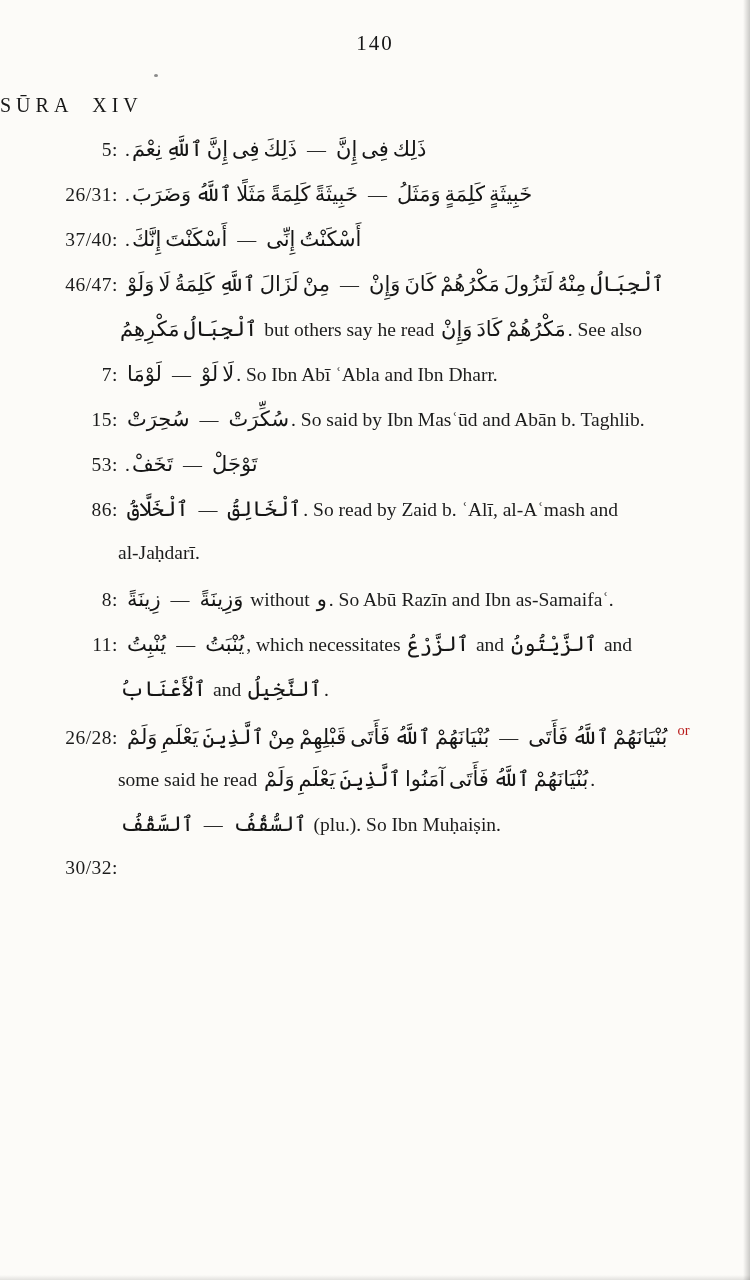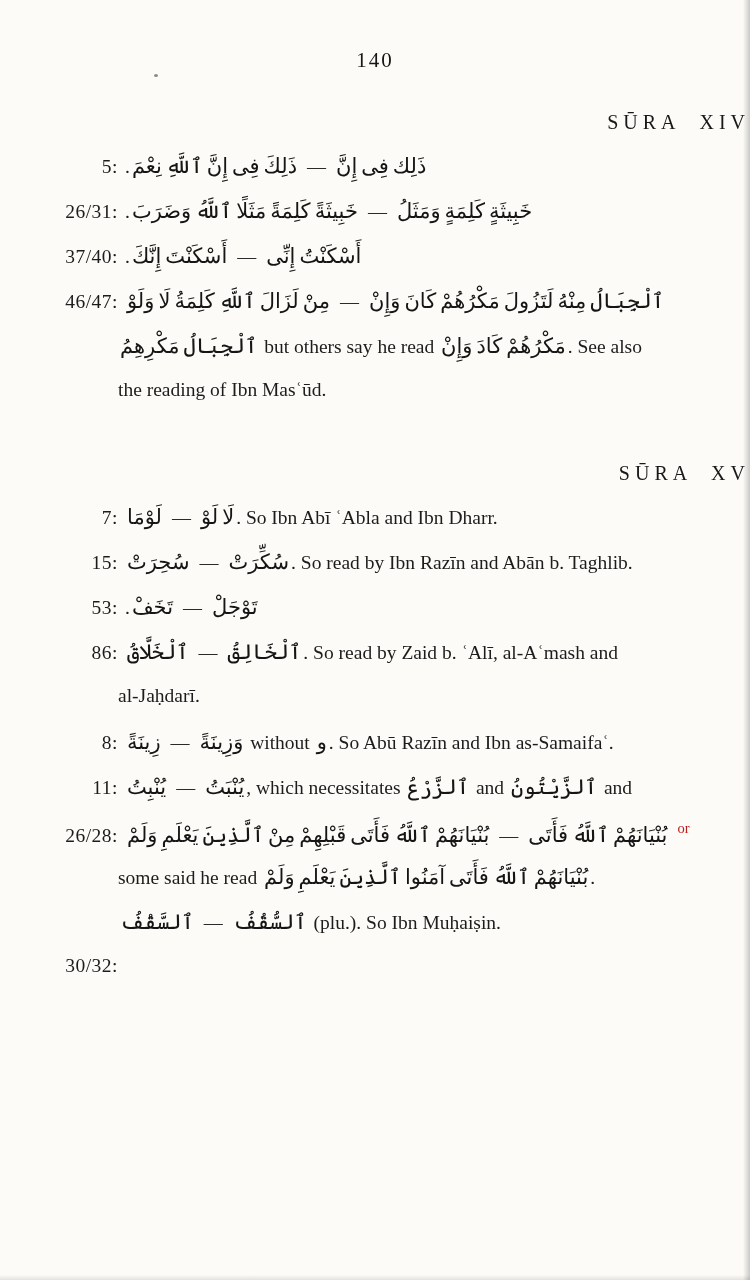--- a/index.html
+++ b/index.html
@@ -10,24 +10,24 @@
     -webkit-font-smoothing:antialiased;
   }
   .page{position:relative;width:750px;height:1280px;padding:0;box-sizing:border-box;}
   .edge-right{position:absolute;top:0;right:0;width:7px;height:100%;
     background:linear-gradient(to right, rgba(0,0,0,0), rgba(0,0,0,0.20));pointer-events:none;}
   .edge-bottom{position:absolute;bottom:0;left:0;width:100%;height:5px;
     background:linear-gradient(to bottom, rgba(0,0,0,0), rgba(0,0,0,0.10));pointer-events:none;}
   .speck{position:absolute;left:154px;top:74px;width:4px;height:3px;background:#8a8a8a;border-radius:50%;}
 
   .pagenum{
-    text-align:center;padding-top:48px;font-size:21px;letter-spacing:2px;color:#161616;
+    text-align:center;padding-top:31px;font-size:21px;letter-spacing:2px;color:#161616;
   }
   .sura-heading{
-    text-align:right;font-size:20px;letter-spacing:5px;word-spacing:10px;
+    text-align:left;font-size:20px;letter-spacing:5px;word-spacing:10px;
     margin-top:38px;margin-bottom:20px;color:#181818;
   }
   .entries{padding-left:60px;padding-right:52px;}
   .entry{margin:0;}
   .line{
     display:flex;align-items:baseline;height:45px;white-space:nowrap;
     font-size:19.5px;
   }
   .num{
     flex:0 0 58px;text-align:right;padding-right:7px;font-size:19.5px;color:#1c1c1c;
@@ -71,38 +71,33 @@
         </div>
         <div class="entry">
           <div class="line">
             <span class="num">46/47:</span>
             <span class="content"><span class="ar"><span class="aw" dir="rtl">وَلَوْ</span><span class="aw" dir="rtl">لَا</span><span class="aw" dir="rtl">كَلِمَةُ</span><span class="aw" dir="rtl">ٱللَّهِ</span><span class="aw" dir="rtl">لَزَالَ</span><span class="aw" dir="rtl">مِنْ</span></span><span class="dash">—</span><span class="ar"><span class="aw" dir="rtl">وَإِنْ</span><span class="aw" dir="rtl">كَانَ</span><span class="aw" dir="rtl">مَكْرُهُمْ</span><span class="aw" dir="rtl">لَتَزُولَ</span><span class="aw" dir="rtl">مِنْهُ</span><span class="aw" dir="rtl">ٱلْجِبَالُ</span></span></span>
           </div>
           <div class="line">
             <span class="cont-indent"></span>
             <span class="content"><span class="ar"><span class="aw" dir="rtl">مَكْرِهِمُ</span><span class="aw" dir="rtl">ٱلْجِبَالُ</span></span><span class="en"> but others say he read </span><span class="ar"><span class="aw" dir="rtl">وَإِنْ</span><span class="aw" dir="rtl">كَادَ</span><span class="aw" dir="rtl">مَكْرُهُمْ</span></span><span class="en">. See also</span></span>
           </div>
-          <div class="line">
-            <span class="cont-indent"></span>
-            <span class="content"><span class="en">the reading of Ibn Masʿūd.</span></span>
-          </div>
         </div>
       </div>
-      <div class="sura-heading">SŪRA XV</div>
       <div class="entries">
         <div class="entry">
           <div class="line">
             <span class="num">7:</span>
             <span class="content"><span class="ar"><span class="aw" dir="rtl">لَوْمَا</span></span><span class="dash">—</span><span class="ar"><span class="aw" dir="rtl">لَوْ</span><span class="aw" dir="rtl">لَا</span></span><span class="en">. So Ibn Abī ʿAbla and Ibn Dharr.</span></span>
           </div>
         </div>
         <div class="entry">
           <div class="line">
             <span class="num">15:</span>
-            <span class="content"><span class="ar"><span class="aw" dir="rtl">سُحِرَتْ</span></span><span class="dash">—</span><span class="ar"><span class="aw" dir="rtl">سُكِّرَتْ</span></span><span class="en">. So read by Ibn Razīn and Abān b. Taghlib.</span></span>
+            <span class="content"><span class="ar"><span class="aw" dir="rtl">سُحِرَتْ</span></span><span class="dash">—</span><span class="ar"><span class="aw" dir="rtl">سُكِّرَتْ</span></span><span class="en">. So said by Ibn Masʿūd and Abān b. Taghlib.</span></span>
           </div>
         </div>
         <div class="entry">
           <div class="line">
             <span class="num">53:</span>
             <span class="content"><span class="en">.</span><span class="ar"><span class="aw" dir="rtl">تَخَفْ</span></span><span class="dash">—</span><span class="ar"><span class="aw" dir="rtl">تَوْجَلْ</span></span></span>
           </div>
         </div>
         <div class="entry">
           <div class="line">
@@ -120,20 +115,24 @@
           <div class="line">
             <span class="num">8:</span>
             <span class="content"><span class="ar"><span class="aw" dir="rtl">زِينَةً</span></span><span class="dash">—</span><span class="ar"><span class="aw" dir="rtl">وَزِينَةً</span></span><span class="en"> without </span><span class="ar"><span class="aw" dir="rtl">و</span></span><span class="en">. So Abū Razīn and Ibn as-Samaifaʿ.</span></span>
           </div>
         </div>
         <div class="entry">
           <div class="line">
             <span class="num">11:</span>
             <span class="content"><span class="ar"><span class="aw" dir="rtl">يُنْبِتُ</span></span><span class="dash">—</span><span class="ar"><span class="aw" dir="rtl">يُنْبَتُ</span></span><span class="en">, which necessitates </span><span class="ar"><span class="aw" dir="rtl">ٱلزَّرْعُ</span></span><span class="en"> and </span><span class="ar"><span class="aw" dir="rtl">ٱلزَّيْتُونُ</span></span><span class="en"> and</span></span>
           </div>
+          <div class="line">
+            <span class="cont-indent"></span>
+            <span class="content"><span class="ar"><span class="aw" dir="rtl">ٱلْأَعْنَابُ</span></span><span class="en"> and </span><span class="ar"><span class="aw" dir="rtl">ٱلنَّخِيلُ</span></span><span class="en">.</span></span>
+          </div>
         </div>
         <div class="entry">
           <div class="line">
             <span class="num">26/28:</span>
             <span class="content"><span class="ar"><span class="aw" dir="rtl">وَلَمْ</span><span class="aw" dir="rtl">يَعْلَمِ</span><span class="aw" dir="rtl">ٱلَّذِينَ</span><span class="aw" dir="rtl">مِنْ</span><span class="aw" dir="rtl">قَبْلِهِمْ</span><span class="aw" dir="rtl">فَأَتَى</span><span class="aw" dir="rtl">ٱللَّهُ</span><span class="aw" dir="rtl">بُنْيَانَهُمْ</span></span><span class="dash">—</span><span class="ar"><span class="aw" dir="rtl">فَأَتَى</span><span class="aw" dir="rtl">ٱللَّهُ</span><span class="aw" dir="rtl">بُنْيَانَهُمْ</span></span><span class="sup-or">or</span></span>
           </div>
           <div class="line">
             <span class="cont-indent"></span>
             <span class="content"><span class="en">some said he read </span><span class="ar"><span class="aw" dir="rtl">وَلَمْ</span><span class="aw" dir="rtl">يَعْلَمِ</span><span class="aw" dir="rtl">ٱلَّذِينَ</span><span class="aw" dir="rtl">آمَنُوا</span><span class="aw" dir="rtl">فَأَتَى</span><span class="aw" dir="rtl">ٱللَّهُ</span><span class="aw" dir="rtl">بُنْيَانَهُمْ</span></span><span class="en">.</span></span>
           </div>

